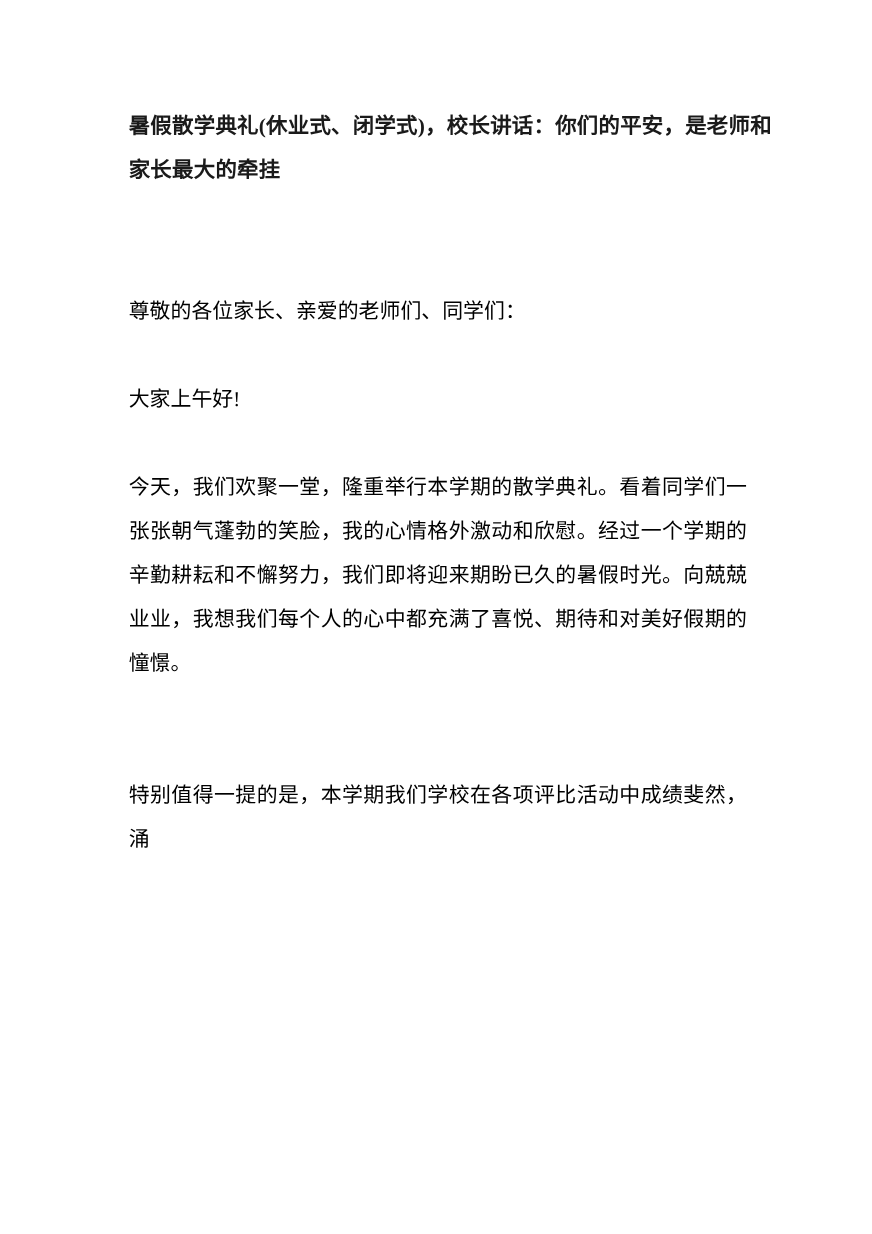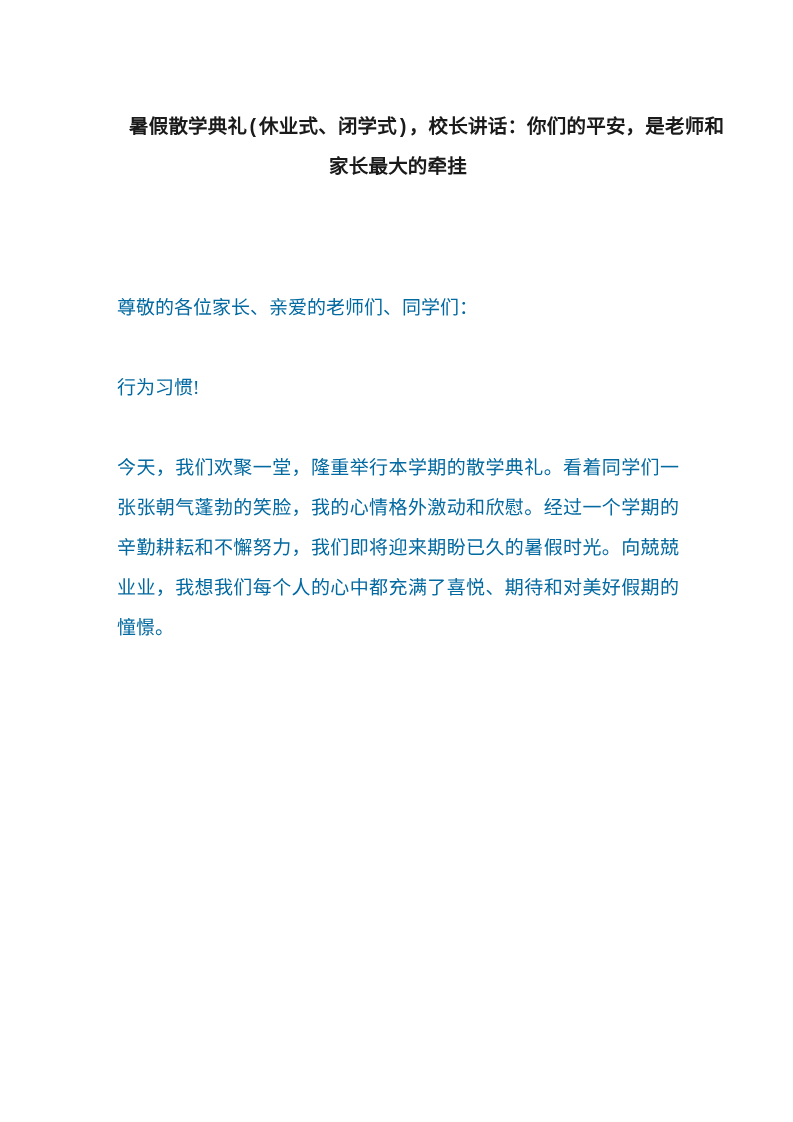--- a/index.html
+++ b/index.html
@@ -23,46 +23,46 @@
     background: #ffffff;
     box-sizing: border-box;
   }
   .content {
     position: absolute;
     left: 117px;
     top: 96px;
     width: 562px;
   }
   .doc-title {
-    font-family: Liberation Mono, monospace;
+    font-family: Liberation Serif, serif;
     font-weight: 700;
     font-size: 19.5px;
     line-height: 40px;
     color: #1a1a1a;
     text-align: center;
-    margin: 12px;
+    margin: 0;
     letter-spacing: 0.2px;
   }
   .doc-title .title-line-1 {
     display: block;
     text-align: justify;
     text-align-last: justify;
     white-space: nowrap;
   }
   .doc-title .title-line-2 {
     display: block;
-    text-align: center;
+    text-align: left;
   }
   .para {
     font-size: 19px;
     line-height: 40px;
     margin: 0;
     text-align: justify;
     text-justify: inter-ideograph;
-    color: #0369a1;
+    color: #000000;
     letter-spacing: 0px;
   }
   .gap-after-title { height: 88px; }
   .gap-line { height: 40px; }
   .para-last { position: relative; }
 </style>
 </head>
 <body>
 
 <div class="page">
@@ -72,26 +72,27 @@
       <span class="title-line-1">暑假散学典礼(休业式、闭学式)，校长讲话：你们的平安，是老师和</span>
       <span class="title-line-2">家长最大的牵挂</span>
     </h1>
 
     <div class="gap-after-title"></div>
 
     <p class="para">尊敬的各位家长、亲爱的老师们、同学们：</p>
 
     <div class="gap-line"></div>
 
-    <p class="para">行为习惯!</p>
+    <p class="para">大家上午好!</p>
 
     <div class="gap-line"></div>
 
     <p class="para">今天，我们欢聚一堂，隆重举行本学期的散学典礼。看着同学们一张张朝气蓬勃的笑脸，我的心情格外激动和欣慰。经过一个学期的辛勤耕耘和不懈努力，我们即将迎来期盼已久的暑假时光。向兢兢业业，我想我们每个人的心中都充满了喜悦、期待和对美好假期的憧憬。</p>
 
     <div class="gap-line"></div>
 
 
     <div class="gap-line"></div>
 
+    <p class="para para-last">特别值得一提的是，本学期我们学校在各项评比活动中成绩斐然，涌</p>
 
   </div>
 </div>
 
 </body></html>

